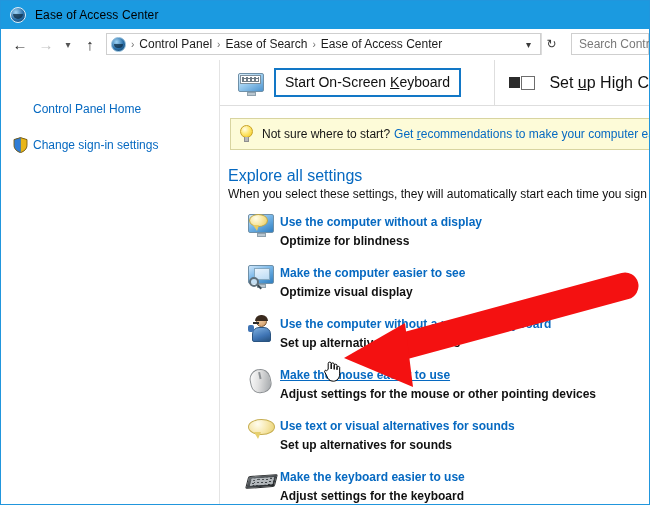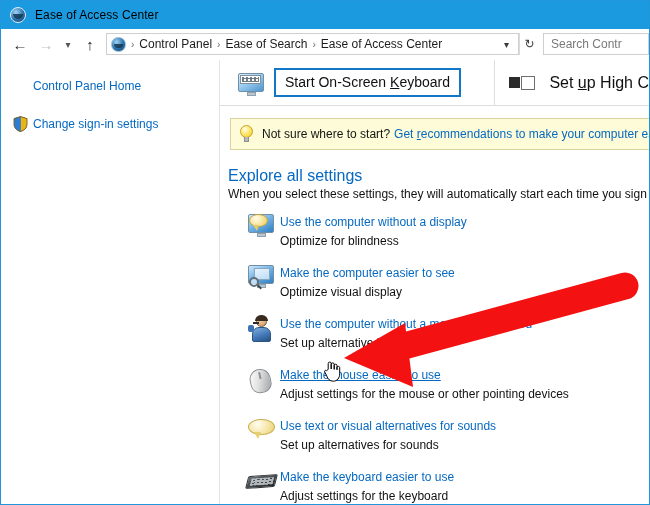--- a/index.html
+++ b/index.html
@@ -115,22 +115,22 @@
     flex: 0 0 auto;
   }
   #refresh-btn {
     width: 20px; height: 22px;
     border-left: 1px solid #dcdcdc;
     display: flex; align-items: center; justify-content: center;
     font-size: 12px; color: #3a3a3a;
     flex: 0 0 auto;
   }
   #searchbox {
-    width: 106px; height: 22px;
-    margin-left: 4px;
+    width: 78px; height: 22px;
+    margin-left: 10px;
     border: 1px solid #cfcfcf;
     background: #ffffff;
     display: flex; align-items: center;
     padding-left: 7px;
     flex: 0 0 auto;
   }
   #searchbox .ph {
     font-size: 12px;
     color: #797979;
     white-space: nowrap;
@@ -154,21 +154,21 @@
     padding: 0 0 0 12px;
     margin-bottom: 20px;
     min-height: 18px;
   }
   .side-item .side-icon { width: 20px; flex: 0 0 auto; }
   .side-item .side-label {
     font-size: 12px;
     color: #0669c1;
     line-height: 16px;
   }
-  .side-item.no-icon .side-label { padding-left: 20px; }
+  .side-item.no-icon .side-label { padding-left: 20px; margin-top: 23px; }
 
   .shield {
     width: 15px; height: 16px;
     position: relative;
     display: inline-block;
   }
   .shield svg { display: block; }
 
   
   #content {
@@ -306,21 +306,21 @@
     align-items: flex-start;
     margin-bottom: 12px;
     position: relative;
   }
   .setting-row .ico {
     width: 34px; height: 32px;
     flex: 0 0 auto;
     position: relative;
     margin-top: 1px;
   }
-  .setting-row .txt { padding-top: 1px; }
+  .setting-row .txt { padding-top: 1px; font-weight: bold; }
   .setting-row .s-title {
     display: inline-block;
     font-size: 12px;
     color: #0669c1;
     line-height: 16px;
   }
   .setting-row.hovered .s-title {
     text-decoration: underline;
   }
   .setting-row .s-sub {

